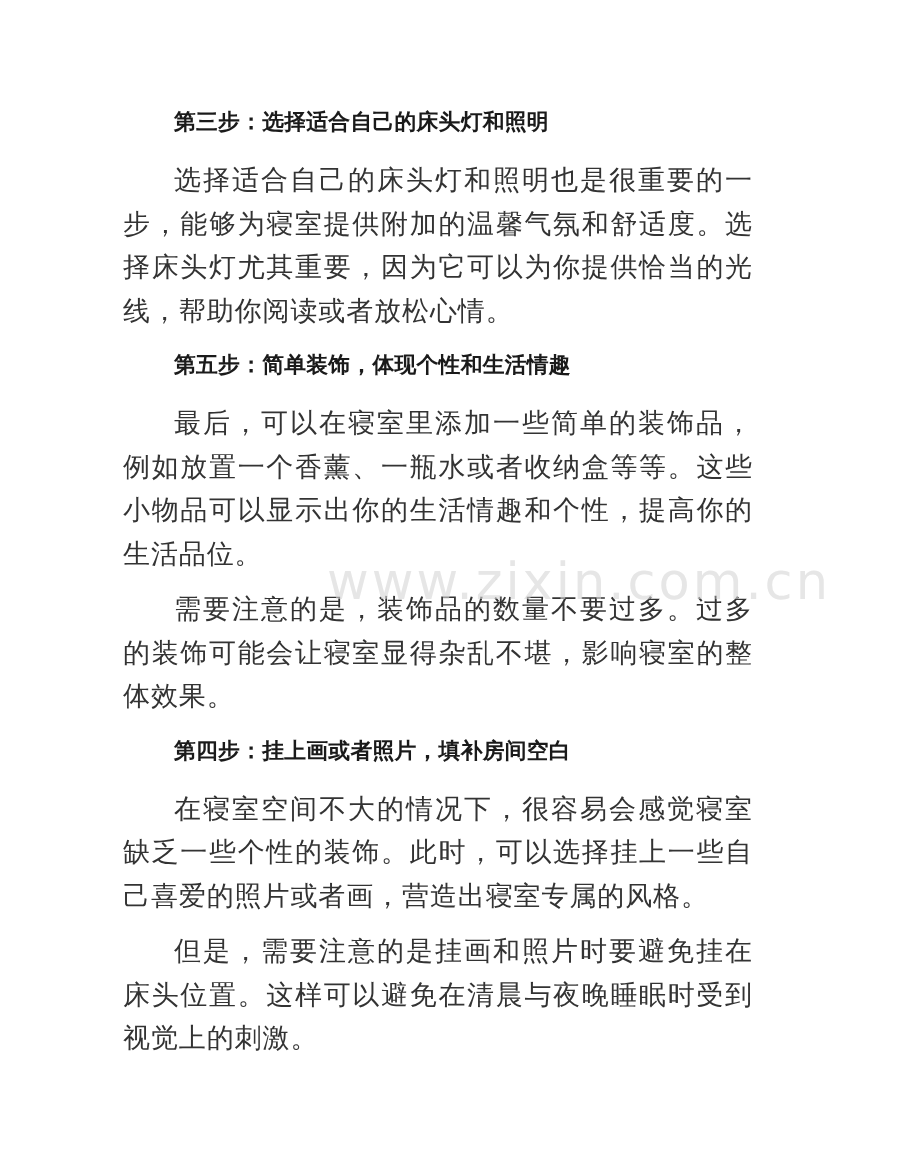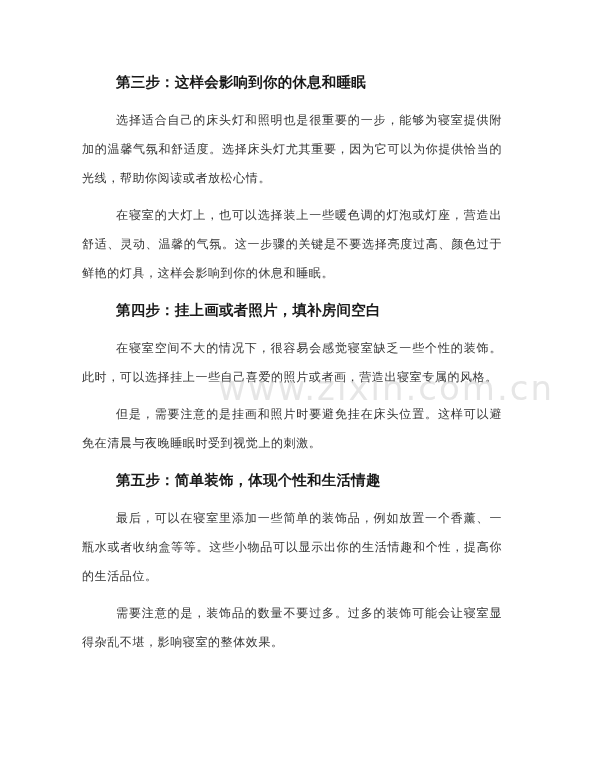--- a/index.html
+++ b/index.html
@@ -25,21 +25,21 @@
       font-family: "DejaVu Sans", "Liberation Sans", sans-serif;
       font-weight: bold;
       font-size: 14.5px;
       line-height: 29px;
       text-indent: 34px;
       margin: 0 0 9px 0;
       color: #1a1a1a;
       letter-spacing: 0.2px;
     }
     .para {
-      font-size: 12px;
+      font-size: 18px;
       line-height: 29px;
       text-indent: 34px;
       margin: 0 0 8px 0;
       letter-spacing: 0.6px;
       text-align: justify;
       color: #333333;
     }
     .watermark {
       position: absolute;
       left: 218px;
@@ -52,32 +52,31 @@
       pointer-events: none;
       white-space: nowrap;
     }
   </style>
 </head>
 <body>
 
 <div class="page">
 
   <div>
-    <p class="heading">第三步：这样会影响到你的休息和睡眠</p>
+    <p class="heading">第三步：选择适合自己的床头灯和照明</p>
     <p class="para">选择适合自己的床头灯和照明也是很重要的一步，能够为寝室提供附加的温馨气氛和舒适度。选择床头灯尤其重要，因为它可以为你提供恰当的光线，帮助你阅读或者放松心情。</p>
-    <p class="para">在寝室的大灯上，也可以选择装上一些暖色调的灯泡或灯座，营造出舒适、灵动、温馨的气氛。这一步骤的关键是不要选择亮度过高、颜色过于鲜艳的灯具，这样会影响到你的休息和睡眠。</p>
+  </div>
+
+  <div>
+    <p class="heading">第五步：简单装饰，体现个性和生活情趣</p>
+    <p class="para">最后，可以在寝室里添加一些简单的装饰品，例如放置一个香薰、一瓶水或者收纳盒等等。这些小物品可以显示出你的生活情趣和个性，提高你的生活品位。</p>
+    <p class="para">需要注意的是，装饰品的数量不要过多。过多的装饰可能会让寝室显得杂乱不堪，影响寝室的整体效果。</p>
   </div>
 
   <div>
     <p class="heading">第四步：挂上画或者照片，填补房间空白</p>
     <p class="para">在寝室空间不大的情况下，很容易会感觉寝室缺乏一些个性的装饰。此时，可以选择挂上一些自己喜爱的照片或者画，营造出寝室专属的风格。</p>
     <p class="para">但是，需要注意的是挂画和照片时要避免挂在床头位置。这样可以避免在清晨与夜晚睡眠时受到视觉上的刺激。</p>
   </div>
 
-  <div>
-    <p class="heading">第五步：简单装饰，体现个性和生活情趣</p>
-    <p class="para">最后，可以在寝室里添加一些简单的装饰品，例如放置一个香薰、一瓶水或者收纳盒等等。这些小物品可以显示出你的生活情趣和个性，提高你的生活品位。</p>
-    <p class="para">需要注意的是，装饰品的数量不要过多。过多的装饰可能会让寝室显得杂乱不堪，影响寝室的整体效果。</p>
-  </div>
-
 </div>
 
 <div class="watermark">www.zixin.com.cn</div>
 
 </body></html>

